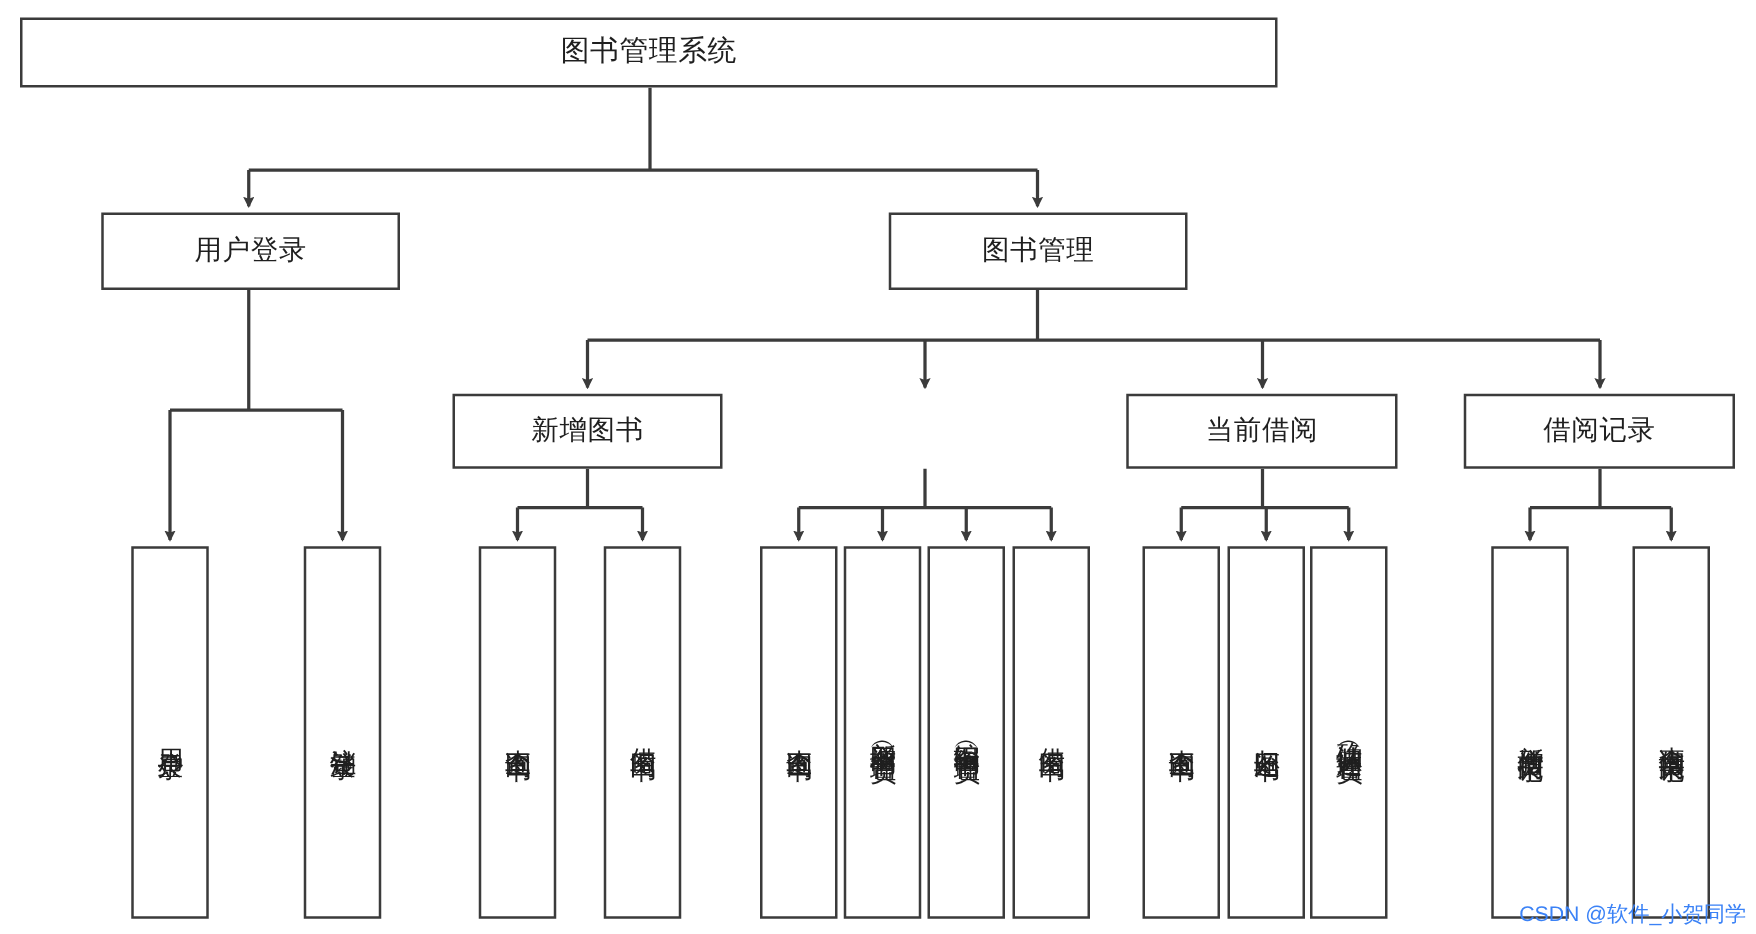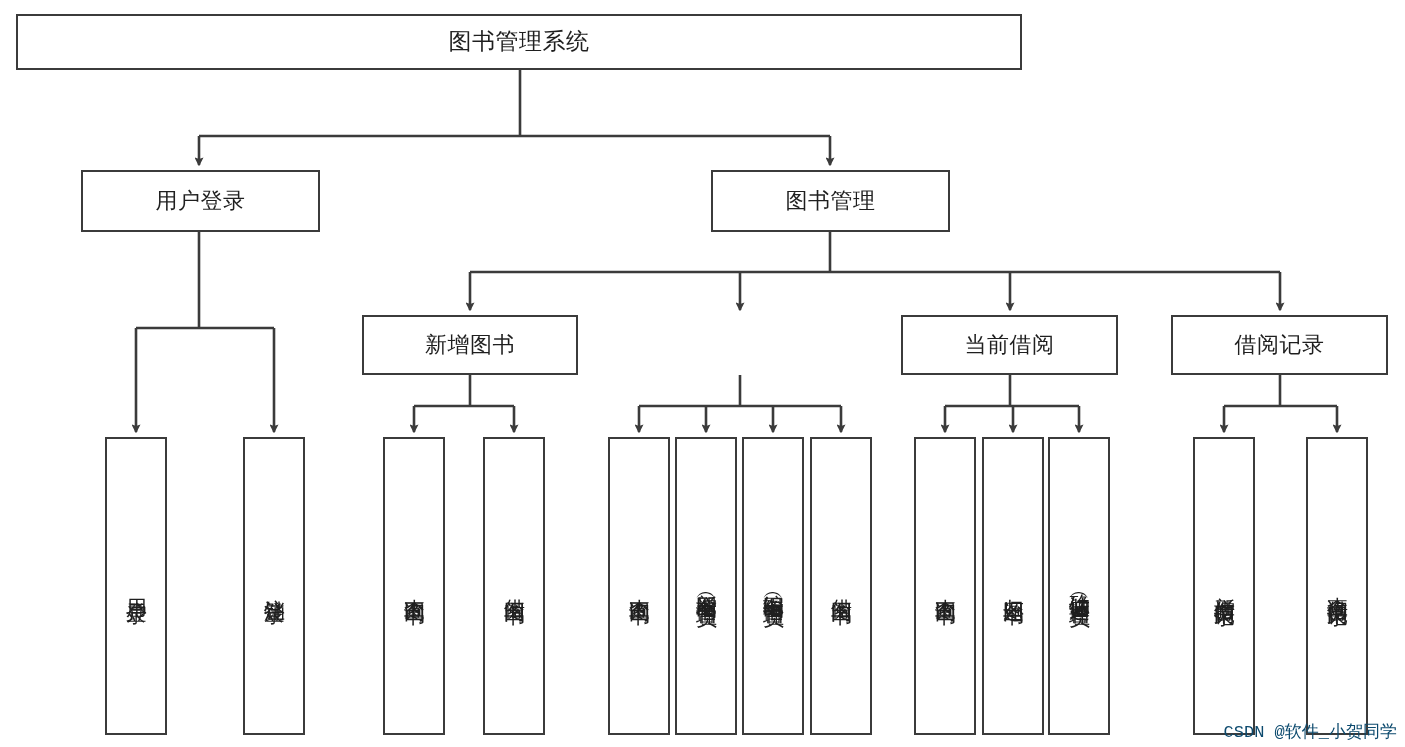--- a/index.html
+++ b/index.html
@@ -59,24 +59,24 @@
     font-size: 21px;
     letter-spacing: 2px;
     line-height: 1.0;
     white-space: pre;
   }
   #watermark {
     position: absolute;
     right: 8px;
     bottom: 4px;
     font-size: 17px;
-    color: #0c4a6e;
+    color: #3b82f6;
     z-index: 5;
     white-space: nowrap;
-    font-family: Liberation Mono, monospace;
+    font-family: Liberation Sans, sans-serif;
   }
 </style>
 </head>
 <body>
 
 <div id="diagram-root">
 
   <svg id="connector-layer" viewBox="0 0 1405 747" xmlns="http://www.w3.org/2000/svg">
     <defs>
       <marker id="arrowhead" markerWidth="9" markerHeight="9" refX="7.6" refY="4.5" orient="auto" markerUnits="userSpaceOnUse">

